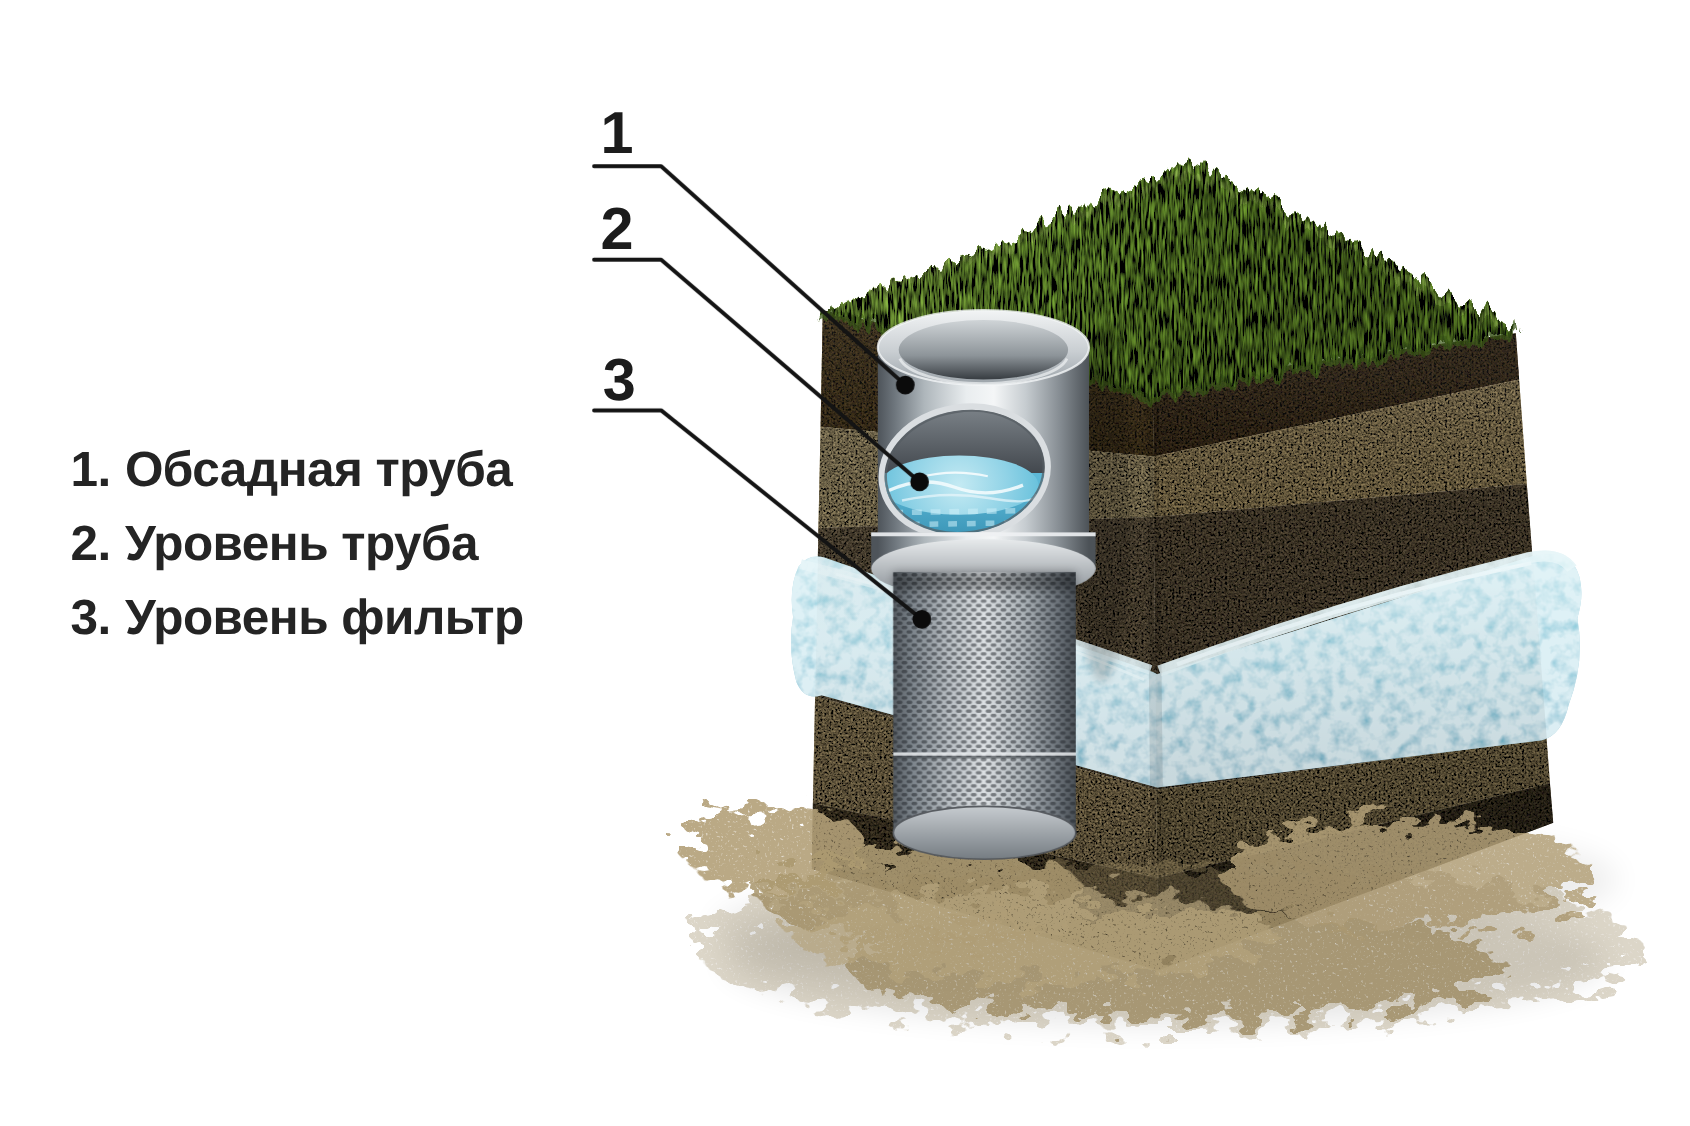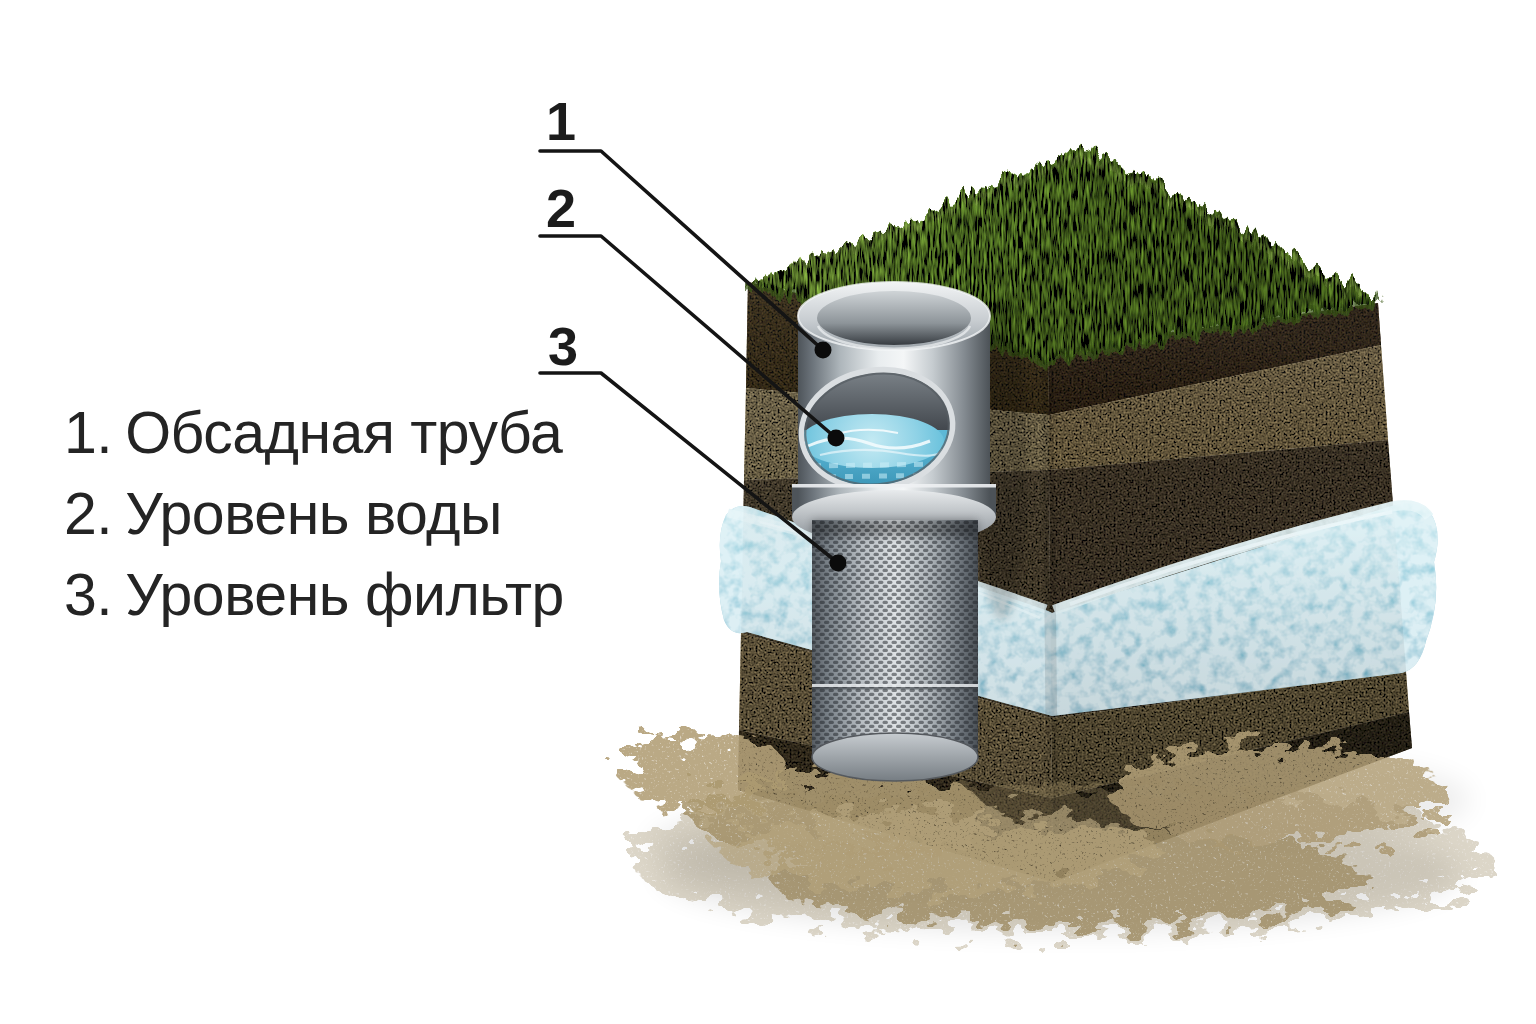--- a/index.html
+++ b/index.html
@@ -2,21 +2,21 @@
 <html><head>
 <meta charset="utf-8">
 <style>
   html,body{margin:0;padding:0;background:#ffffff;}
   body{width:1536px;height:1024px;overflow:hidden;
        font-family:"Liberation Sans","DejaVu Sans",sans-serif;}
   .stage{position:relative;width:1536px;height:1024px;background:#ffffff;}
   .stage svg{position:absolute;left:0;top:0;}
 
   .legend{position:absolute;left:64px;top:404px;color:#242424;}
-  .legend-row{font-size:59px;font-weight:400;letter-spacing:-0.5px;
+  .legend-row{font-size:45px;font-weight:700;letter-spacing:-0.5px;
               line-height:1.0;margin-bottom:22px;white-space:nowrap;}
   .legend-row .num{margin-right:13px;}
 
   .callout-num{position:absolute;width:50px;text-align:center;color:#1c1c1c;
                font-size:54px;font-weight:600;line-height:1;}
   #callout-1{left:536px;top:94px;}
   #callout-2{left:536px;top:181px;}
   #callout-3{left:538px;top:319px;}
 </style>
 </head>
@@ -272,20 +272,20 @@
 
   <div class="callout-num" id="callout-1">1</div>
   <div class="callout-num" id="callout-2">2</div>
   <div class="callout-num" id="callout-3">3</div>
 
   <div class="legend">
     <div class="legend-row">
       <span class="num">1.</span><span>Обсадная труба</span>
     </div>
     <div class="legend-row">
-      <span class="num">2.</span><span>Уровень воды</span>
+      <span class="num">2.</span><span>Уровень труба</span>
     </div>
     <div class="legend-row">
       <span class="num">3.</span><span>Уровень фильтр</span>
     </div>
   </div>
 
 </div>
 
 </body></html>

